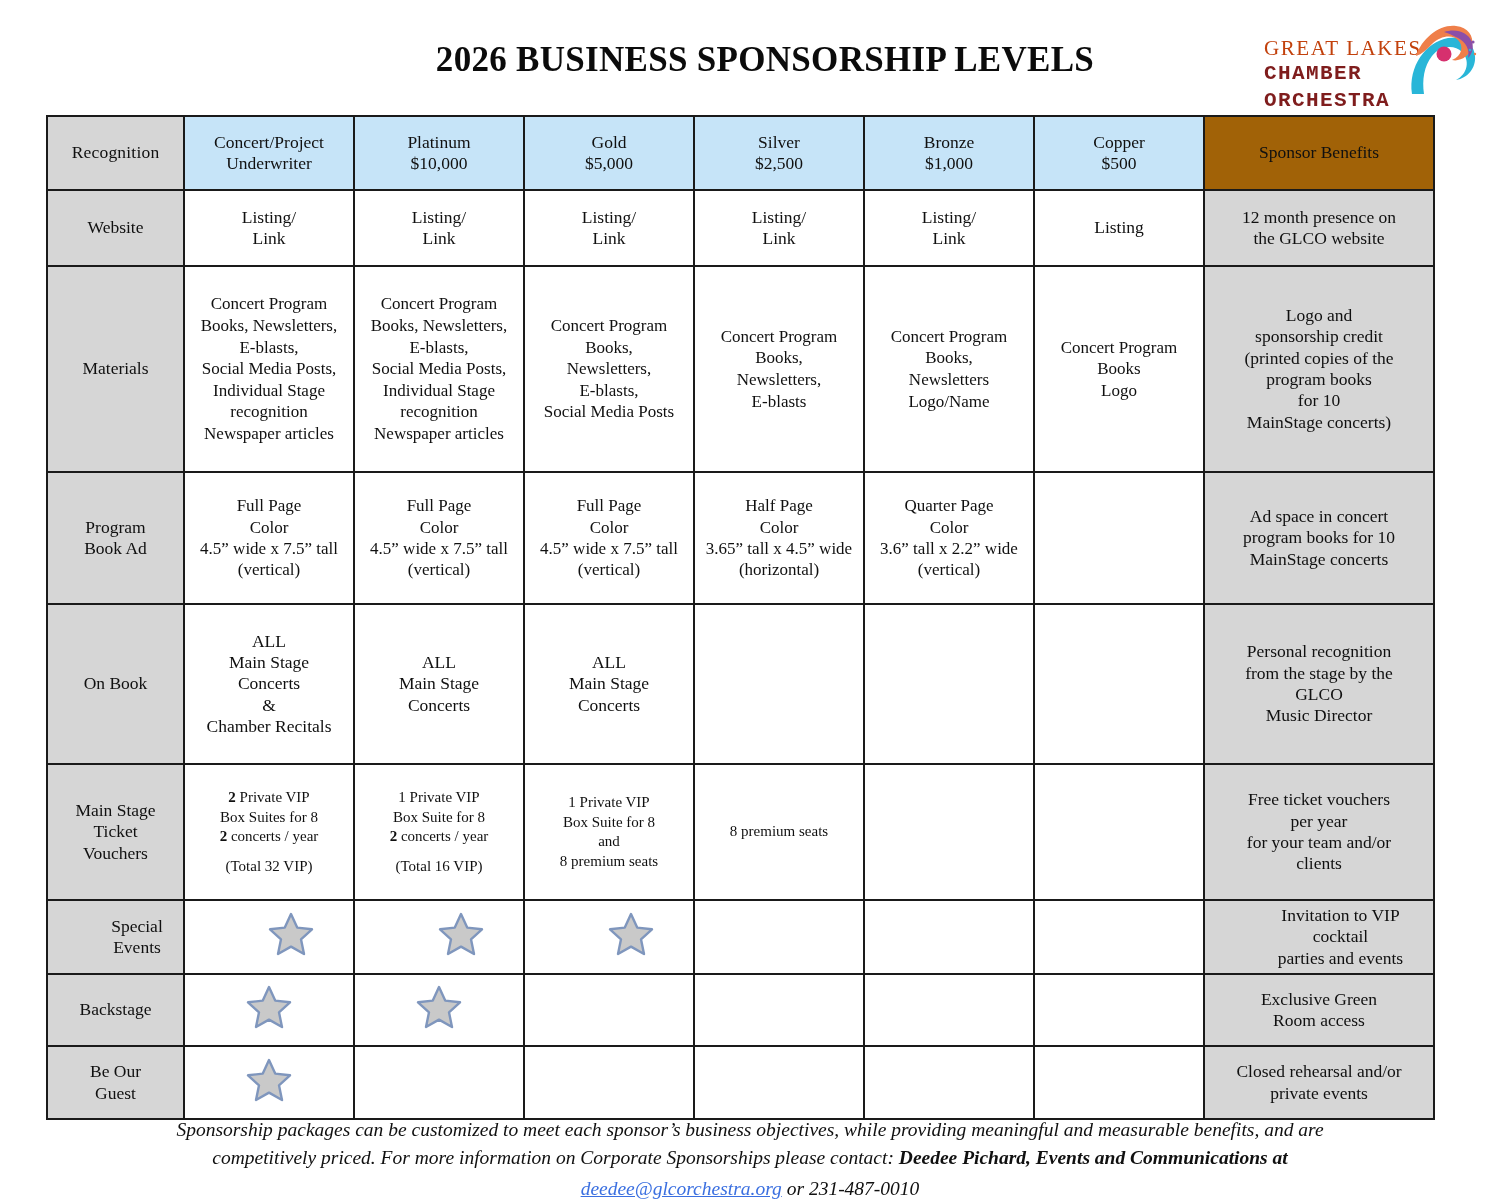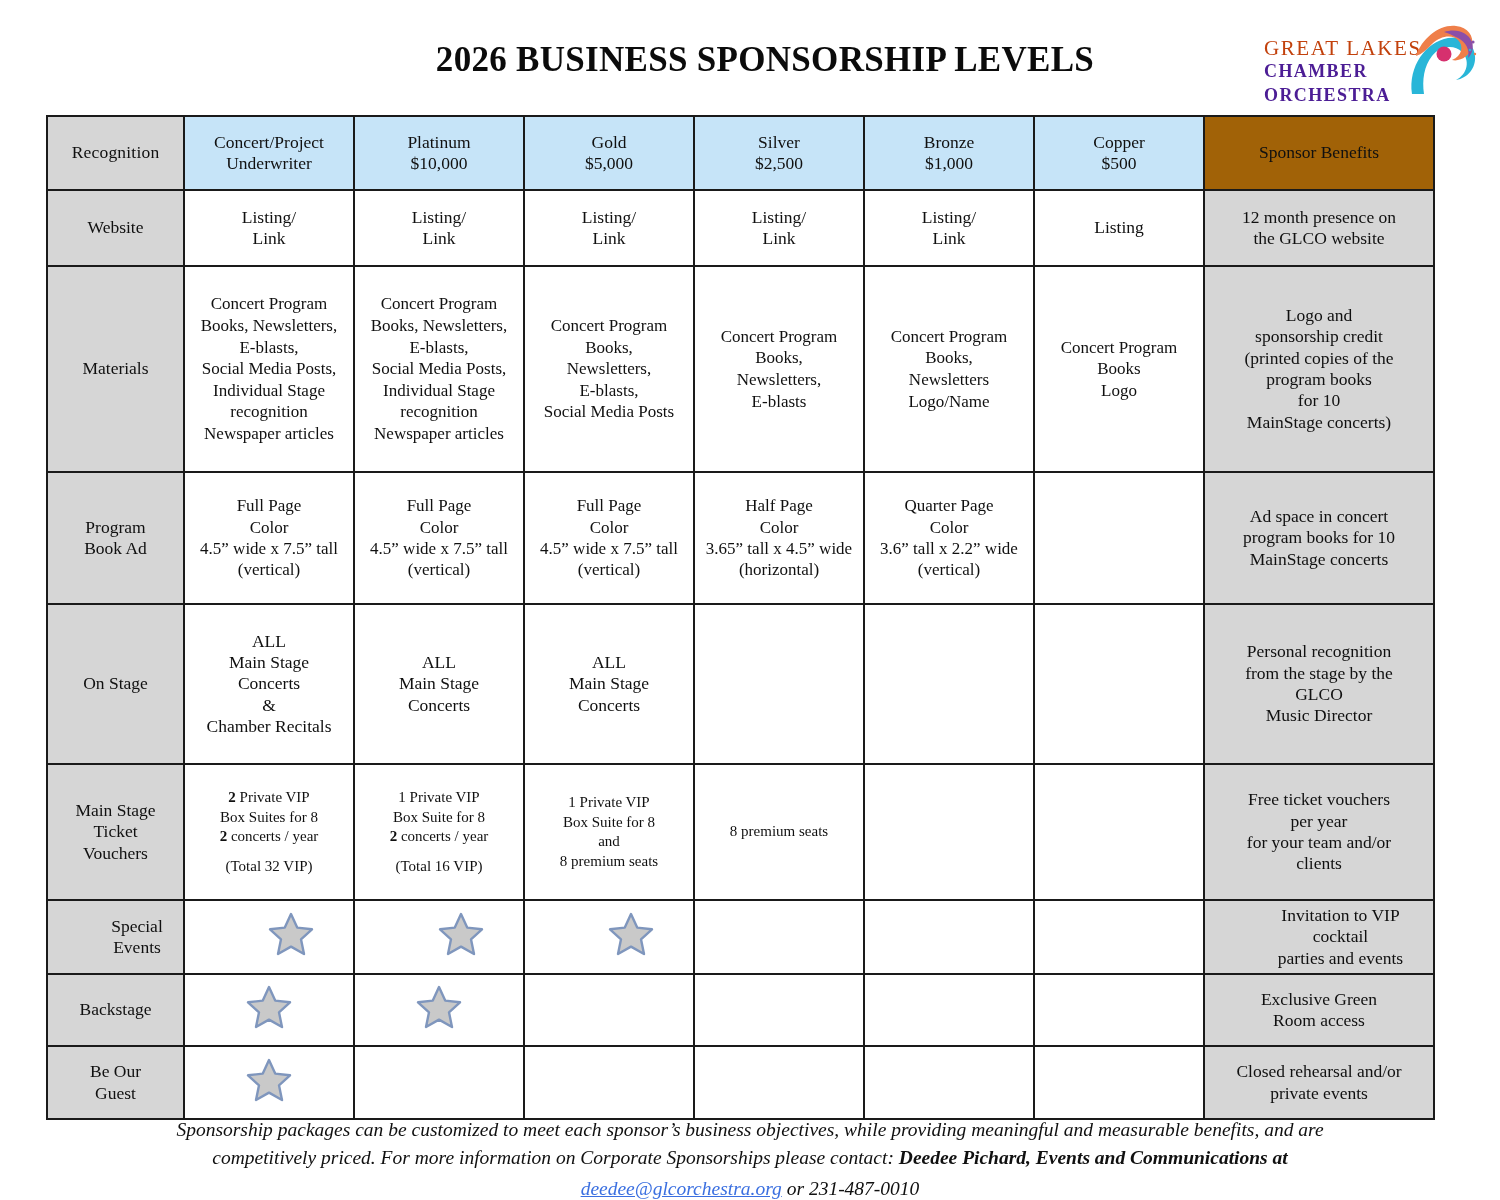--- a/index.html
+++ b/index.html
@@ -56,24 +56,24 @@
     text-align: left;
   }
   .logo-line1 {
     font-family: "Liberation Serif", serif;
     font-size: 21px;
     letter-spacing: 1.6px;
     color: #c2410c;
     line-height: 1.15;
   }
   .logo-line2 {
-    font-family: Liberation Serif, serif;
-    font-size: 18px;
+    font-family: Liberation Mono, monospace;
+    font-size: 21px;
     letter-spacing: 1.4px;
-    color: #4c1d95;
+    color: #7f1d1d;
     font-weight: 600;
     line-height: 1.3;
   }
   .logo-mark {
     position: absolute;
     right: 4px;
     top: 0px;
     width: 96px;
     height: 88px;
   }
@@ -281,21 +281,21 @@
         <td class="cell ml">Full Page<br>Color<br>4.5” wide x 7.5” tall<br>(vertical)</td>
         <td class="cell ml">Full Page<br>Color<br>4.5” wide x 7.5” tall<br>(vertical)</td>
         <td class="cell ml">Full Page<br>Color<br>4.5” wide x 7.5” tall<br>(vertical)</td>
         <td class="cell ml">Half Page<br>Color<br>3.65” tall x 4.5” wide<br>(horizontal)</td>
         <td class="cell ml">Quarter Page<br>Color<br>3.6” tall x 2.2” wide<br>(vertical)</td>
         <td class="cell ml"></td>
         <td class="benefit ml">Ad space in concert<br>program books for 10<br>MainStage concerts</td>
       </tr>
 
       <tr class="r-stage">
-        <td class="rowlabel ml">On Stage</td>
+        <td class="rowlabel ml">On Book</td>
         <td class="cell ml">ALL<br>Main Stage<br>Concerts<br>&amp;<br>Chamber Recitals</td>
         <td class="cell ml">ALL<br>Main Stage<br>Concerts</td>
         <td class="cell ml">ALL<br>Main Stage<br>Concerts</td>
         <td class="cell ml"></td>
         <td class="cell ml"></td>
         <td class="cell ml"></td>
         <td class="benefit ml">Personal recognition<br>from the stage by the<br>GLCO<br>Music Director</td>
       </tr>
 
       <tr class="r-vouchers">

